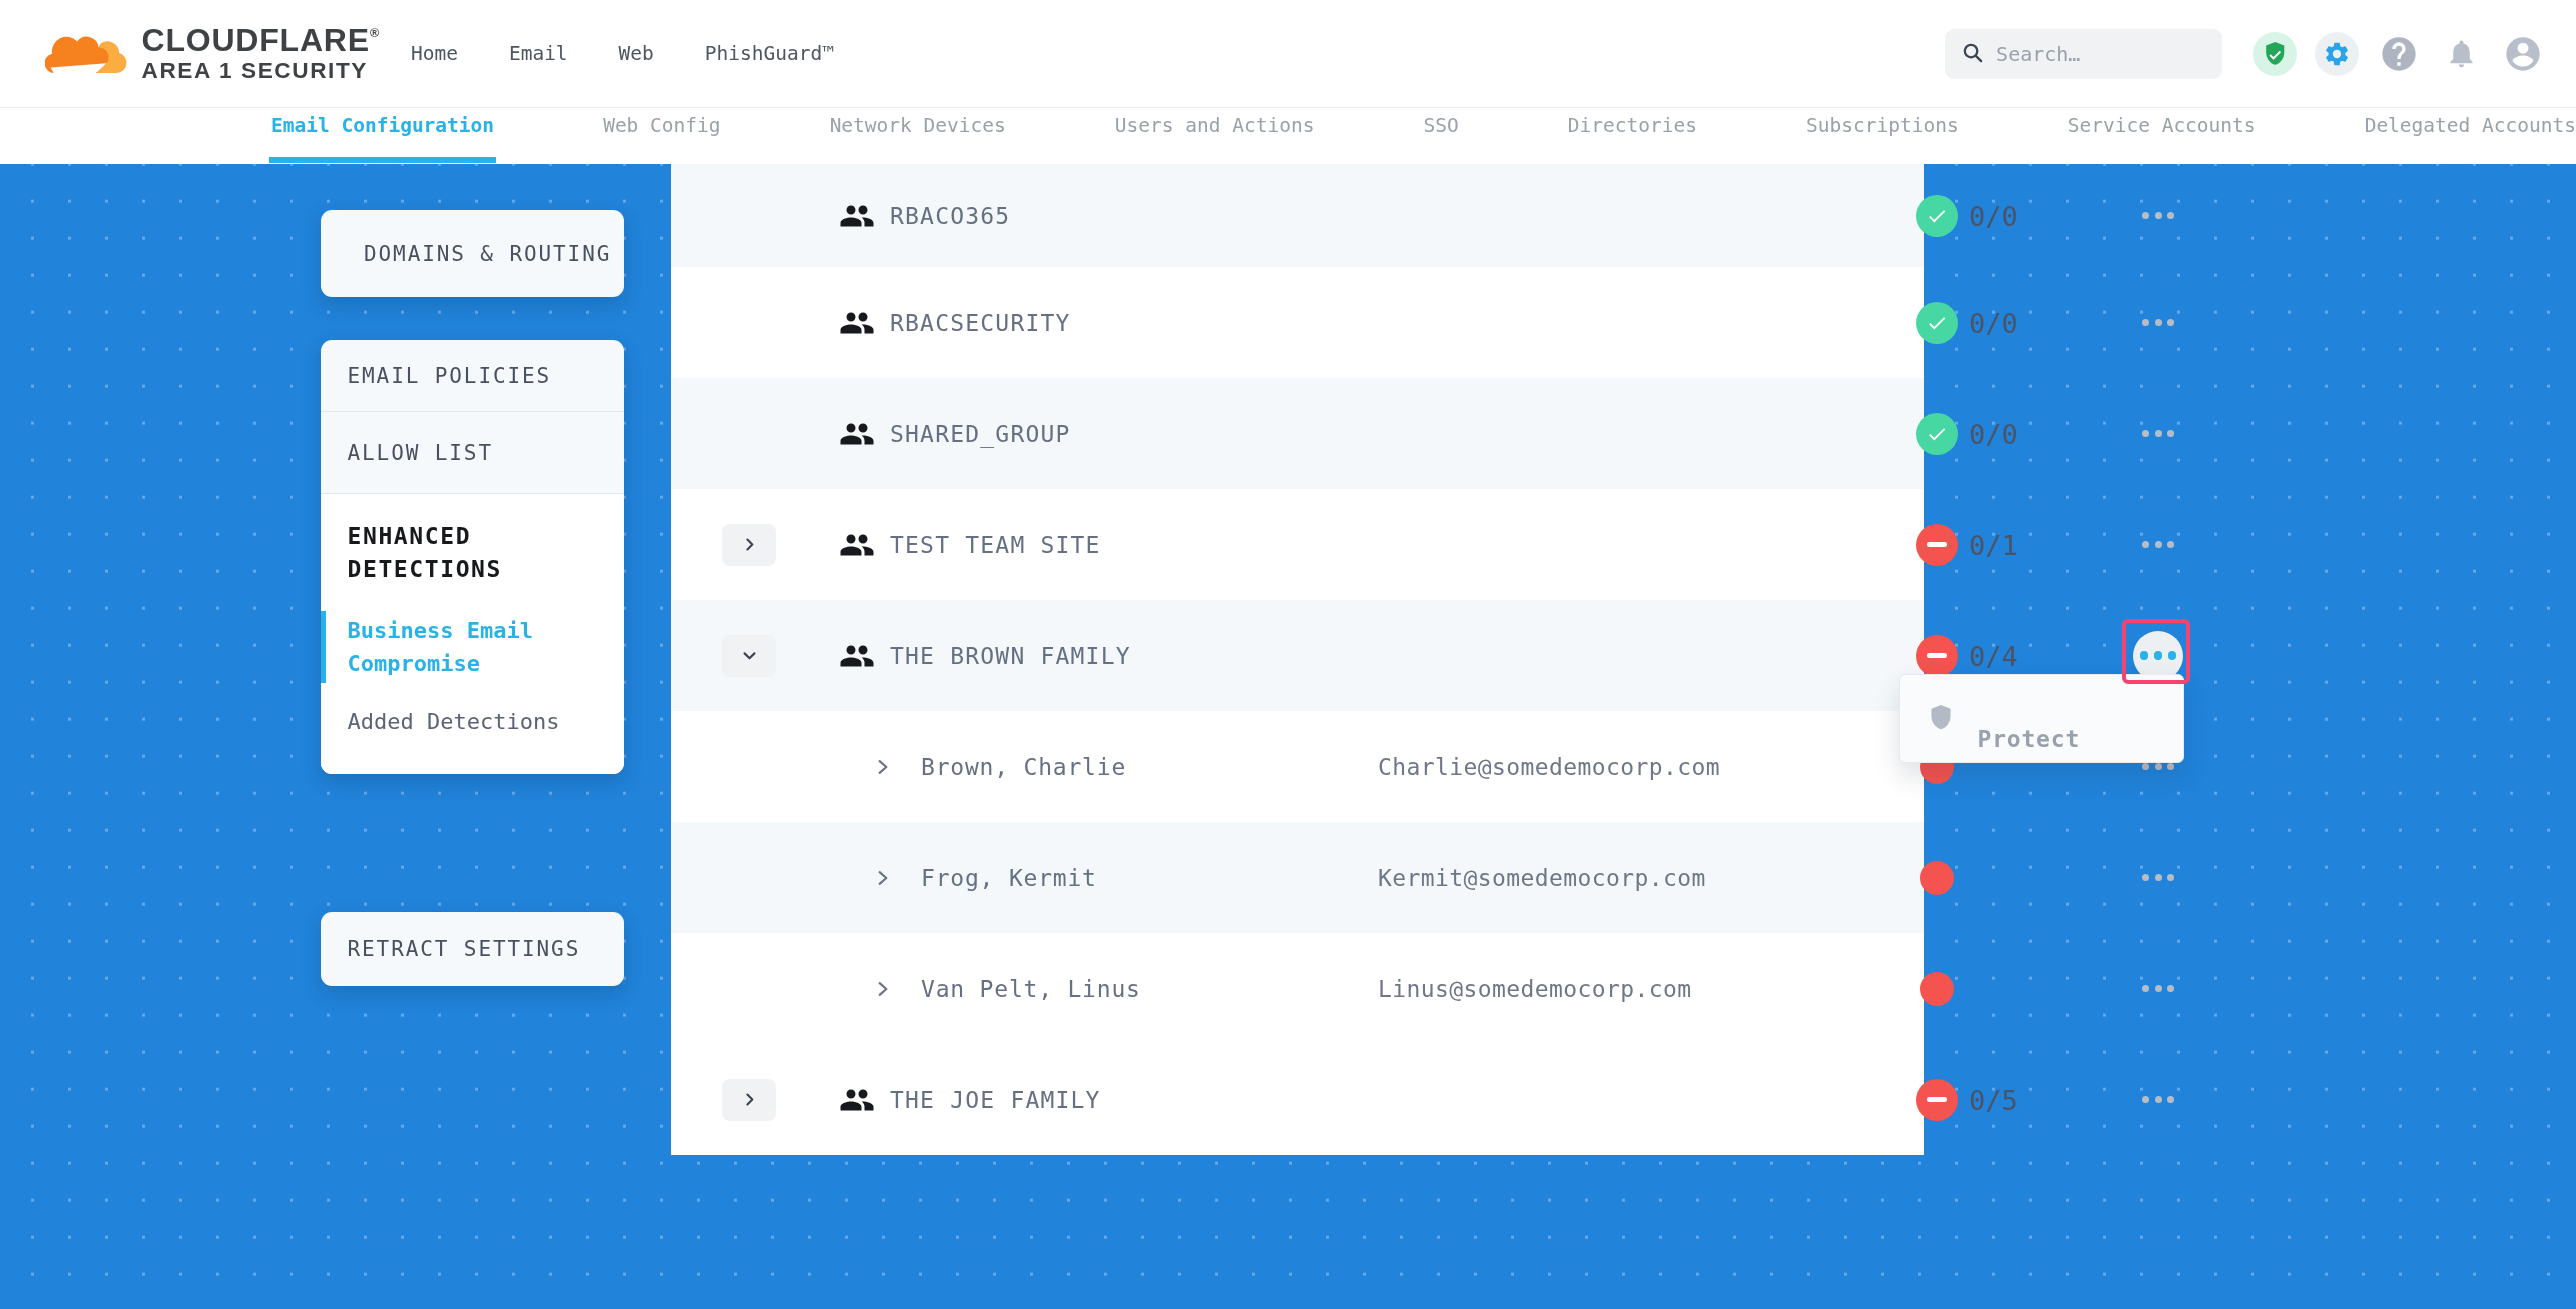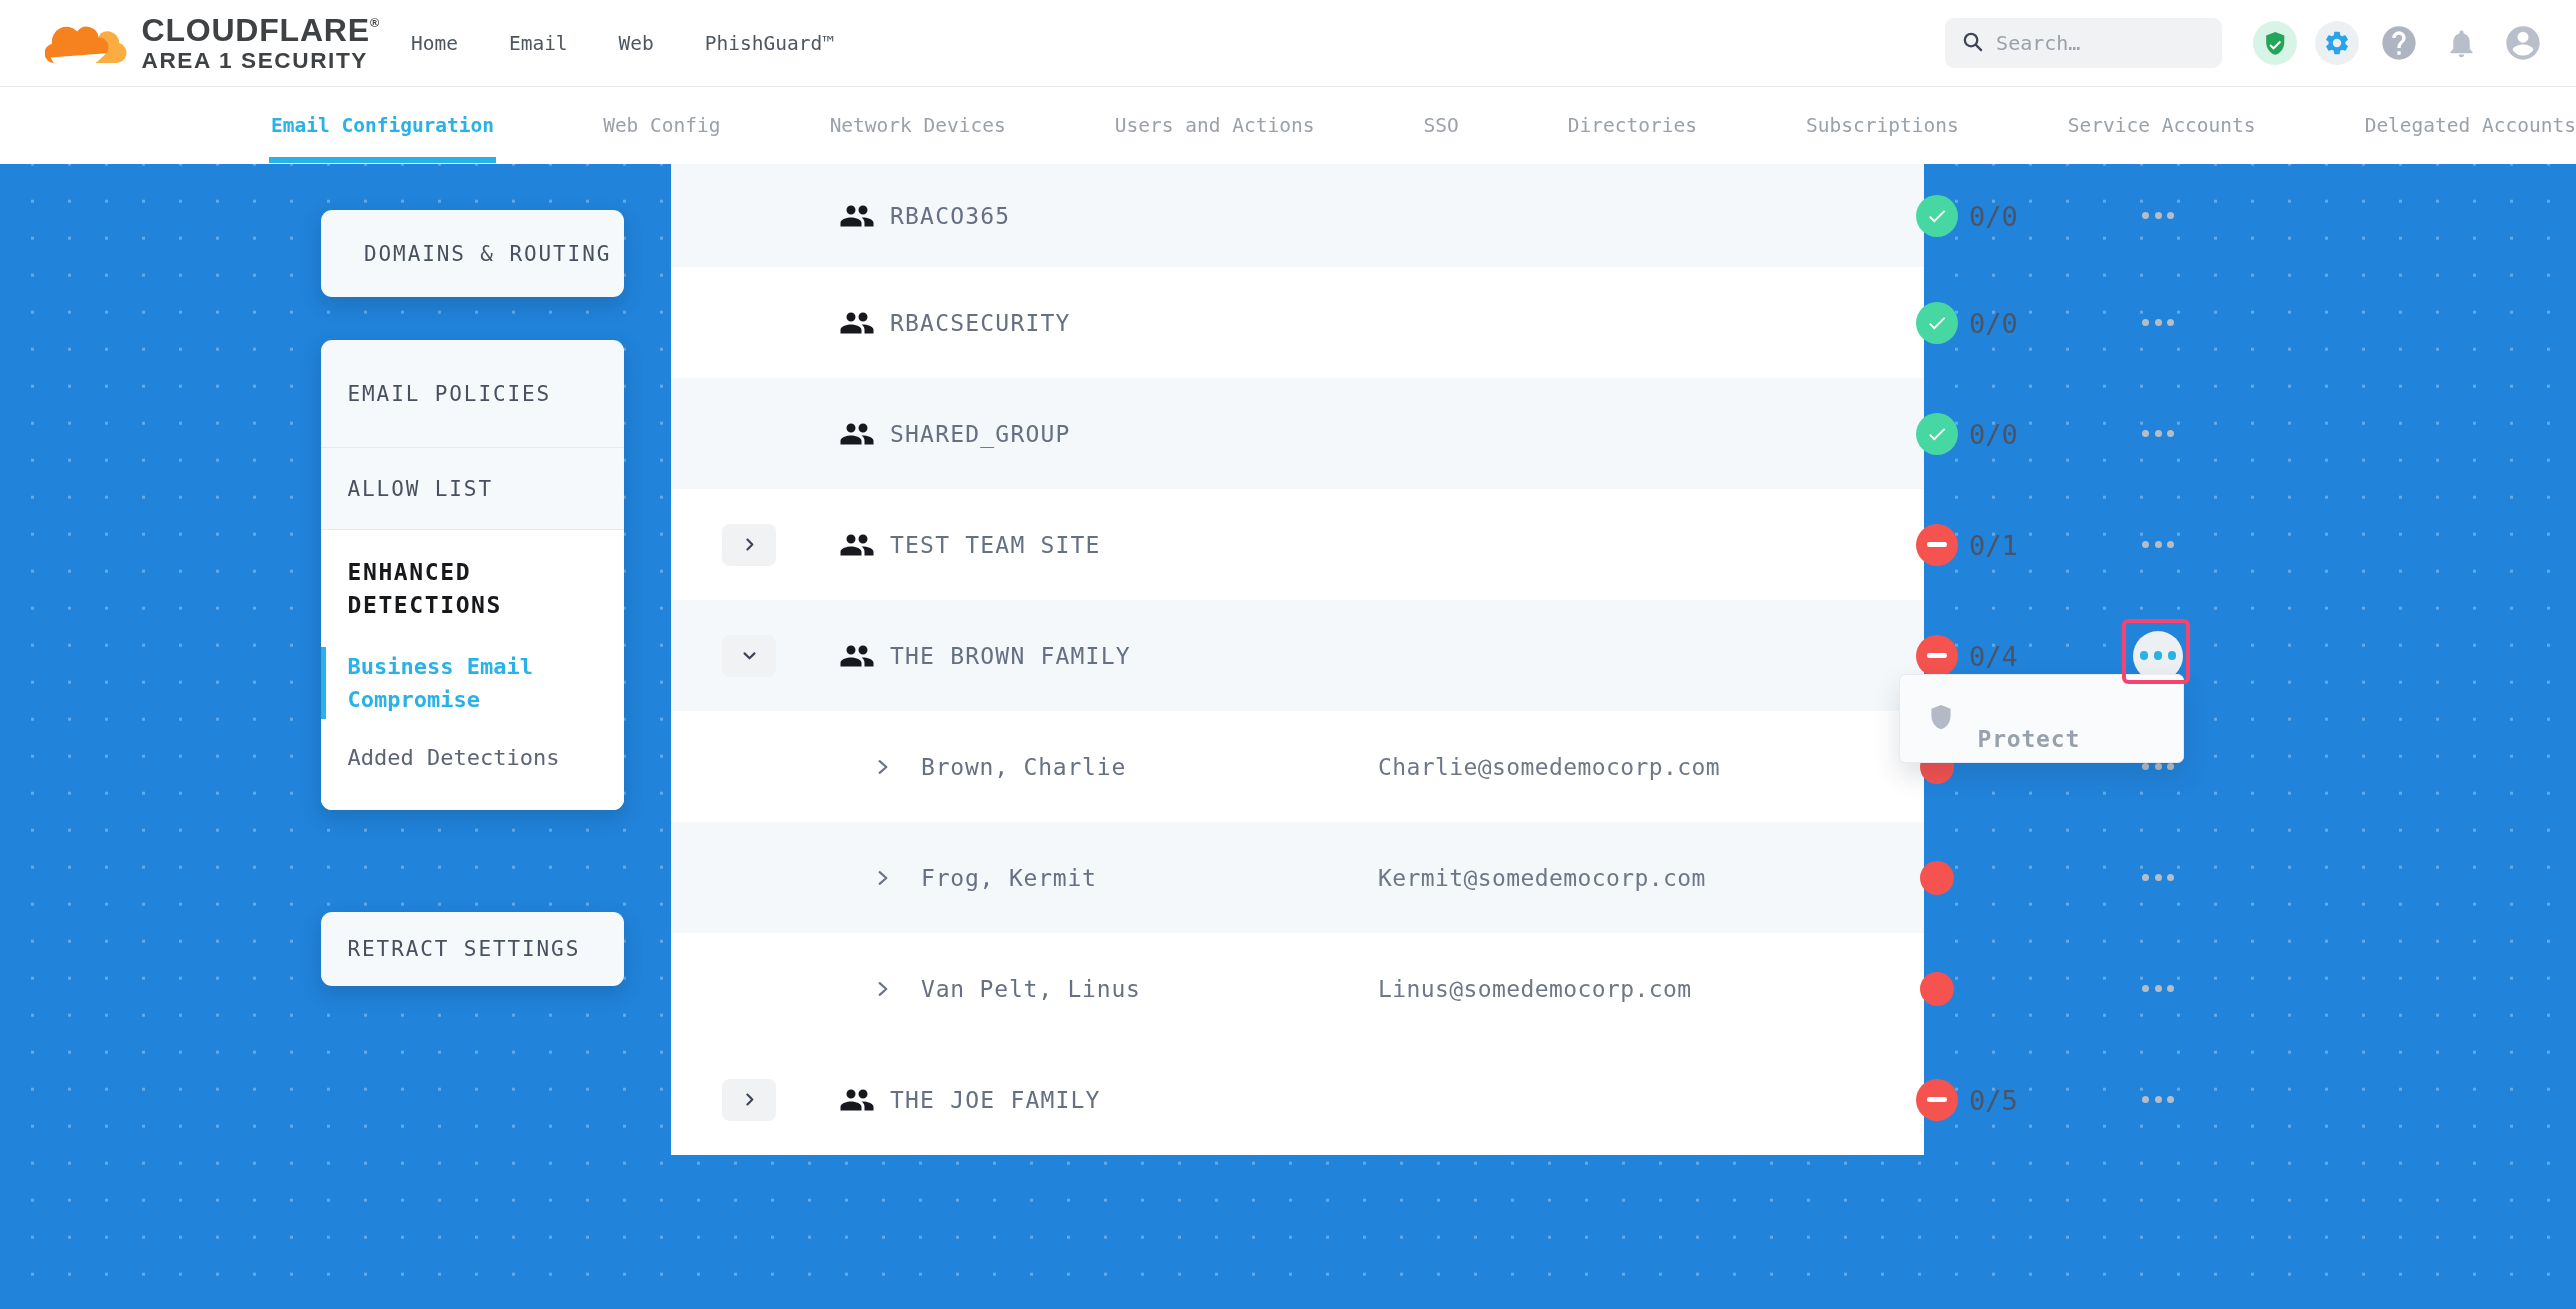--- a/index.html
+++ b/index.html
@@ -10,21 +10,21 @@
   *{box-sizing:border-box; margin:0; padding:0;}
   html,body{width:2576px; height:1309px; overflow:hidden;}
   body{
     position:relative; background:#fff;
     font-family:"DejaVu Sans Mono", monospace; -webkit-font-smoothing:antialiased;
   }
   button{border:none; background:transparent; font:inherit; cursor:pointer; padding:0;}
 
   
   .header{
-    position:absolute; top:0; left:0; right:0; height:87px; background:#fff;
+    position:absolute; top:0; left:0; right:0; height:108px; background:#fff;
     display:flex; align-items:center; padding:0 31px 0 45px; z-index:10;
     border-bottom:0.8px solid #e9ebee;
   }
   .brand{display:flex; align-items:center; gap:12.5px;}
   .brand-text{display:flex; flex-direction:column; align-items:flex-start; line-height:1.05;}
   .wordmark{
     font-family:"Liberation Sans", sans-serif; font-weight:bold; font-size:32px;
     color:#3f4244; letter-spacing:0.8px;
   }
   .wordmark sup{font-size:12.5px; vertical-align:14px;}
@@ -72,21 +72,21 @@
   .card{
     position:absolute; left:321px; width:303px; background:var(--card-bg);
     border-radius:11px; box-shadow:0 7.8px 20px rgba(12,40,66,.20); overflow:hidden;
   }
   .card-label{font-size:21px; letter-spacing:1.9px; color:#49505f;}
   .card-domains{top:46px; height:87px; display:flex; align-items:center; padding-left:43px; cursor:pointer;}
   .card-policies{top:176px;}
   .pol-item{
     display:flex; align-items:center; padding-left:26.5px; border-bottom:0.8px solid #e4e9ee; cursor:pointer;
   }
-  .pol-item:nth-child(1){height:108px;}
+  .pol-item:nth-child(1){height:72px;}
   .pol-item:nth-child(2){height:82px;}
   .pol-item:nth-child(3){height:82px;}
   .detections{background:#fff; padding:26px 23px 36px 26.5px; position:relative;}
   .det-title{font-size:23px; font-weight:bold; color:#17191d; letter-spacing:1.6px; line-height:33px;}
   .det-sub{font-size:22px; line-height:33px; margin-top:28px; cursor:pointer; position:relative;}
   .det-sub.active{color:var(--cyan); font-weight:bold;}
   .det-sub.active::before{
     content:""; position:absolute; left:-26.5px; top:-3.1px; bottom:-3.1px; width:5.4px; background:var(--cyan);
   }
   .det-sub.plain{color:#5b6375; margin-top:25px;}

